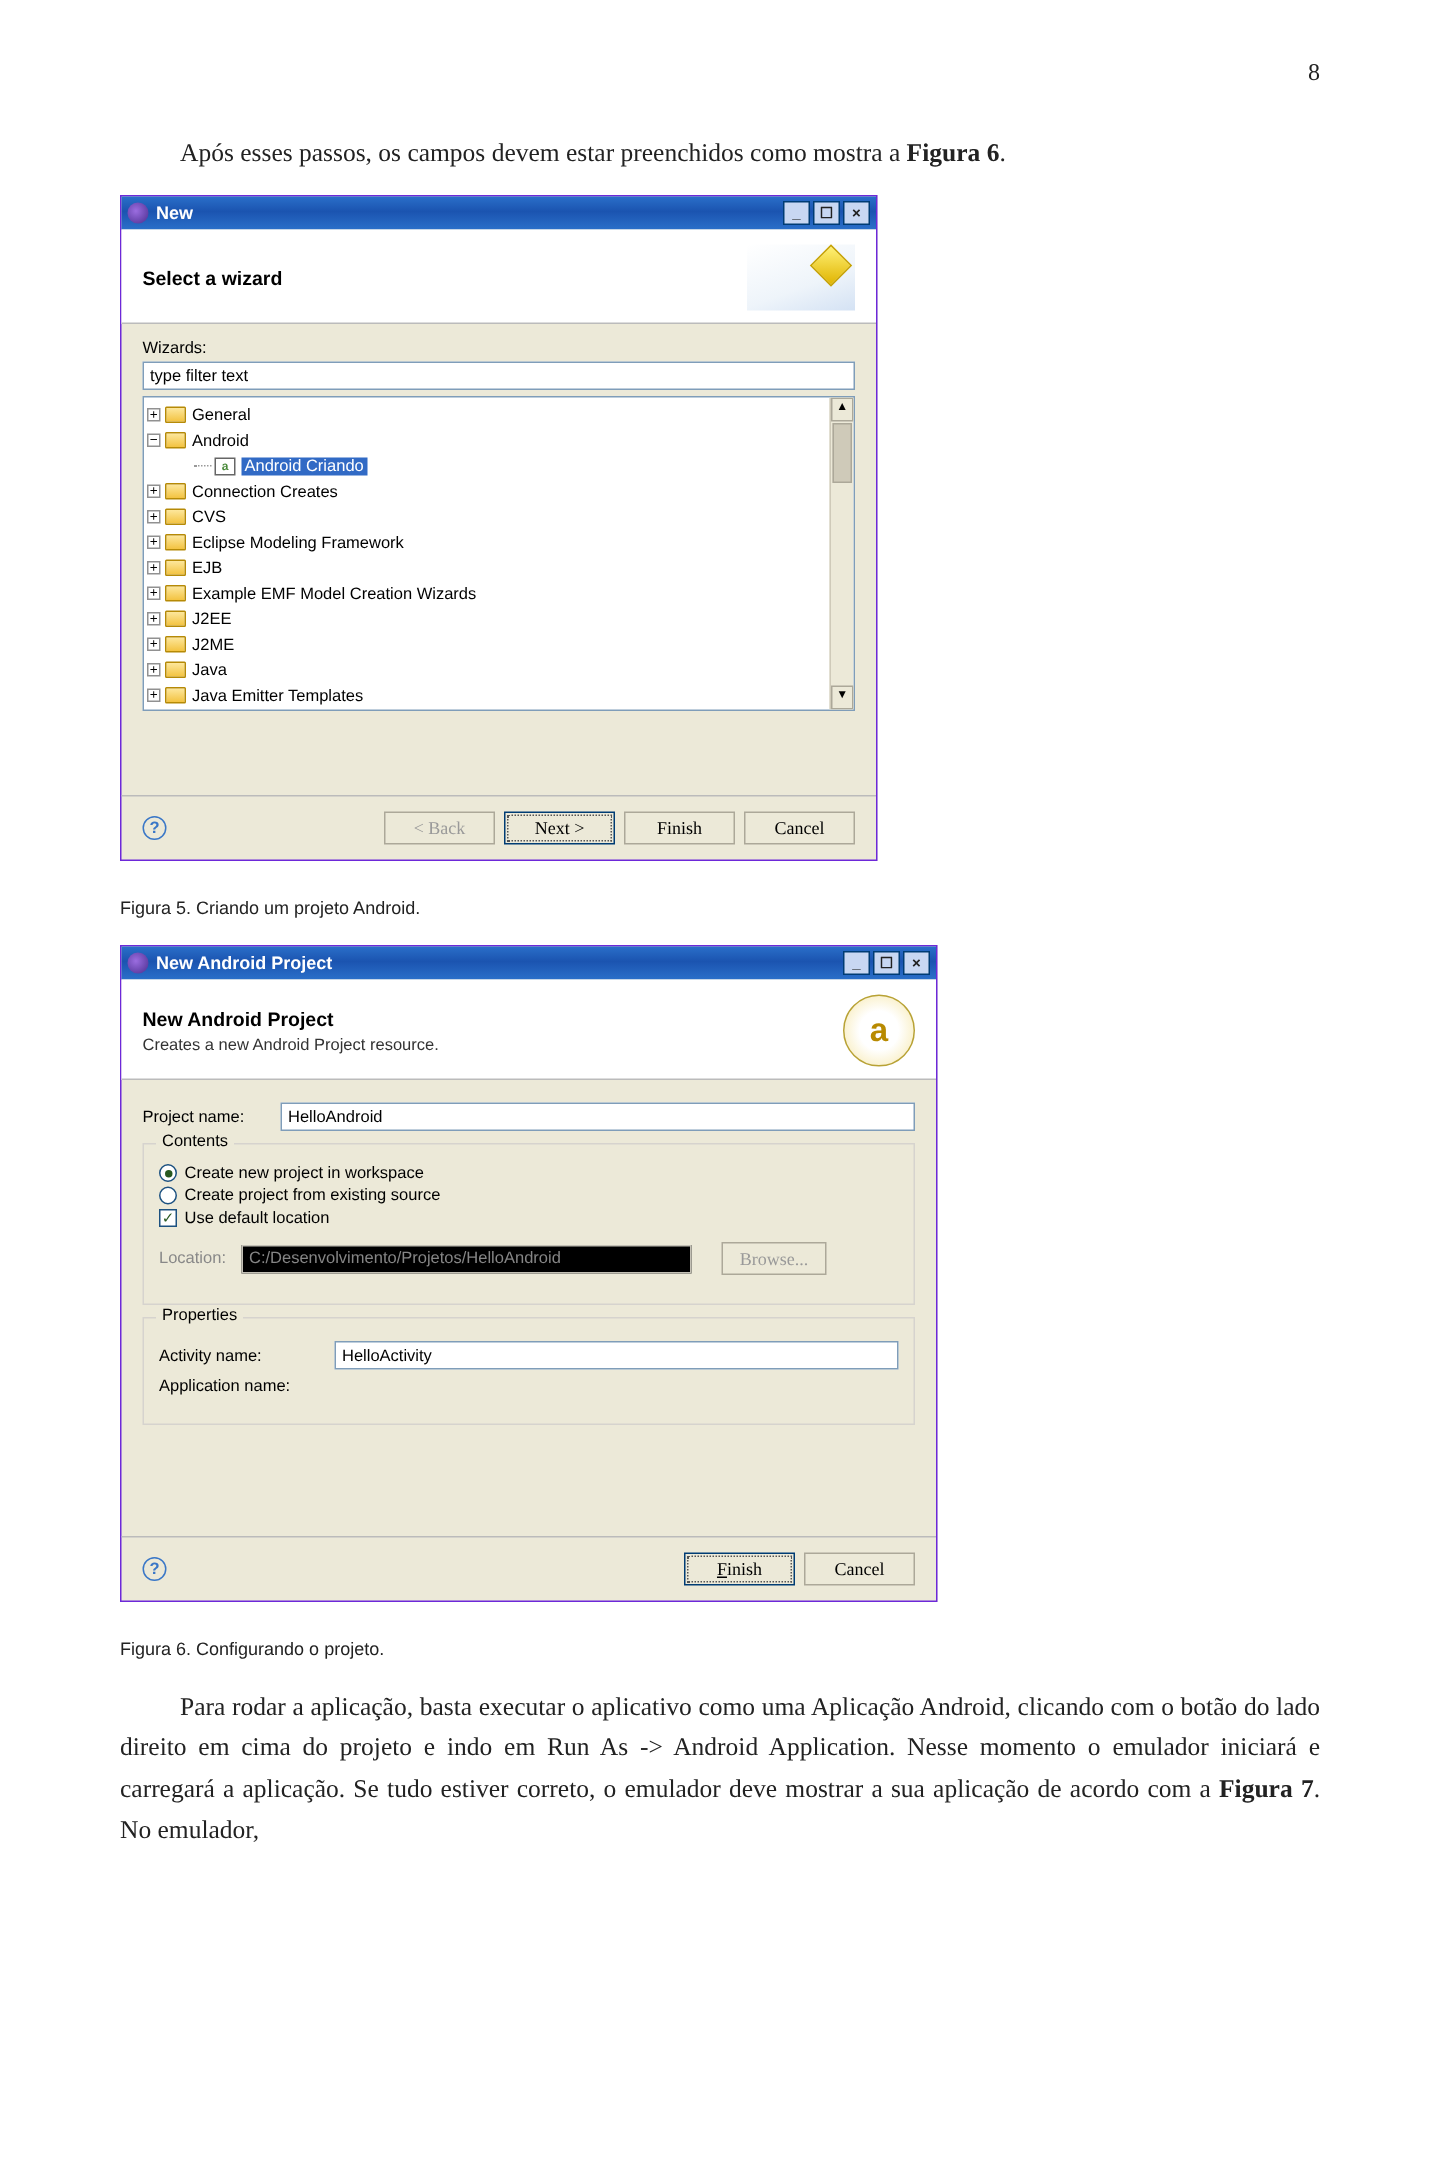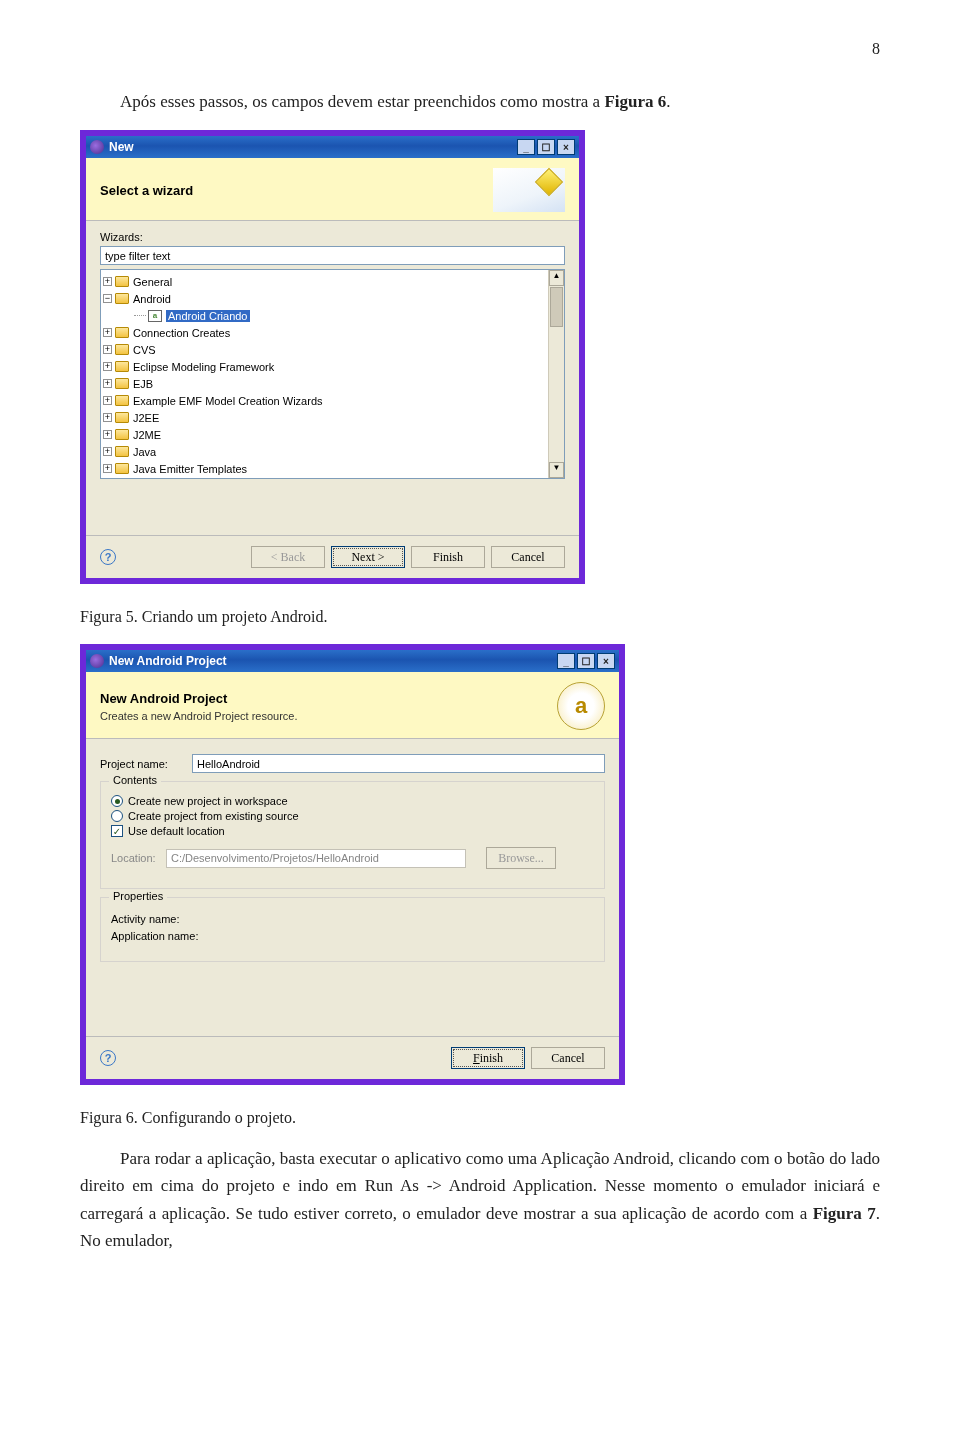--- a/index.html
+++ b/index.html
@@ -7,28 +7,28 @@
     background: #fff;
     font-family: Georgia, 'Times New Roman', serif;
     width: 960px;
     margin: 0 auto;
     padding: 40px 80px;
     color: #222;
   }
   .page-number { text-align: right; font-size: 16px; margin-bottom: 30px; }
   .body-text { font-size: 17px; line-height: 1.6; text-align: justify; margin-bottom: 15px; text-indent: 40px; margin-top: 11px; }
   .body-text b { font-weight: bold; }
-  .caption { font-family: Liberation Serif, serif; font-size: 16px; margin: 24px 0 18px 0; }
+  .caption { font-family: Liberation Sans, sans-serif; font-size: 12px; margin: 24px 0 18px 0; }
 
   
   .dialog {
     font-family: Tahoma, Arial, sans-serif;
     font-size: 11px;
     background: #ece9d8;
-    border: 6px solid #6d28d9;
+    border: 1px solid #6d28d9;
     color: #000;
     margin-bottom: 8px;
   }
   .titlebar {
     background: linear-gradient(180deg, #2a6fc9 0%, #1b54b0 45%, #2a6fc9 100%);
     color: #fff;
     font-weight: bold;
     height: 22px;
     display: flex;
     align-items: center;
@@ -41,21 +41,21 @@
     border-radius: 50%;
   }
   .titlebar .win-btns { margin-left: auto; display: flex; gap: 2px; }
   .win-btn {
     width: 18px; height: 16px; background: #c8d7f2;
     border: 1px solid #003c74; font-size: 10px;
     display: flex; align-items: center; justify-content: center;
     font-family: Arial; color: #222;
   }
   .dialog-header {
-    background: #fef9c3; padding: 10px 14px 8px;
+    background: #ffffff; padding: 10px 14px 8px;
     border-bottom: 1px solid #bbb;
     position: relative; min-height: 52px;
     display: flex; justify-content: space-between; align-items: center;
   }
   .dialog-header .h-title { font-weight: bold; font-size: 13px; }
   .dialog-header .h-sub { font-size: 11px; margin-top: 4px; color: #333; }
   .header-graphic {
     width: 72px; height: 44px;
     background: linear-gradient(160deg, #fff 0%, #eef4fa 60%, #d4e2f4 100%);
     position: relative;
@@ -146,21 +146,21 @@
   .radio-dot {
     width: 12px; height: 12px; border-radius: 50%; border: 1px solid #1c5180;
     margin-right: 5px; background: #fff; display: flex; align-items: center; justify-content: center;
   }
   .radio-dot.on::after { content: ""; width: 5px; height: 5px; background: #28591f; border-radius: 50%; }
   .check-box {
     width: 12px; height: 12px; border: 1px solid #1c5180; background: #fff;
     margin-right: 5px; display: flex; align-items: center; justify-content: center;
     font-size: 10px; color: #28591f;
   }
-  .disabled-input { background: #ffffff; color: #858585; border: 1px solid #c4c1b6; }
+  .disabled-input { background: #000000; color: #858585; border: 1px solid #c4c1b6; }
   .underline-letter { text-decoration: underline; }
 </style>
 </head>
 <body>
 
 <div class="page-number">8</div>
 
 <p class="body-text">
   <span>Após esses passos, os campos devem estar preenchidos como mostra a </span><b>Figura 6</b><span>.</span>
 </p>
@@ -326,20 +326,21 @@
         <div class="flabel" style="width:55px;color:#888">Location:</div>
         <input class="text-input disabled-input" style="flex: 0 0 300px;" value="C:/Desenvolvimento/Projetos/HelloAndroid">
         <div style="width:20px"></div>
         <div class="win-button disabled" style="min-width:70px">Browse...</div>
       </div>
     </div>
     <div class="fieldset">
       <span class="legend">Properties</span>
       <div class="form-row">
         <div class="flabel">Activity name:</div>
+        <input class="text-input wide" value="HelloActivity" style="">
       </div>
       <div class="form-row">
         <div class="flabel">Application name:</div>
       </div>
     </div>
   </div>
   <div style="height:50px"></div>
   <div class="dialog-sep"></div>
   <div class="dialog-footer">
     <div class="help-icon">?</div>

